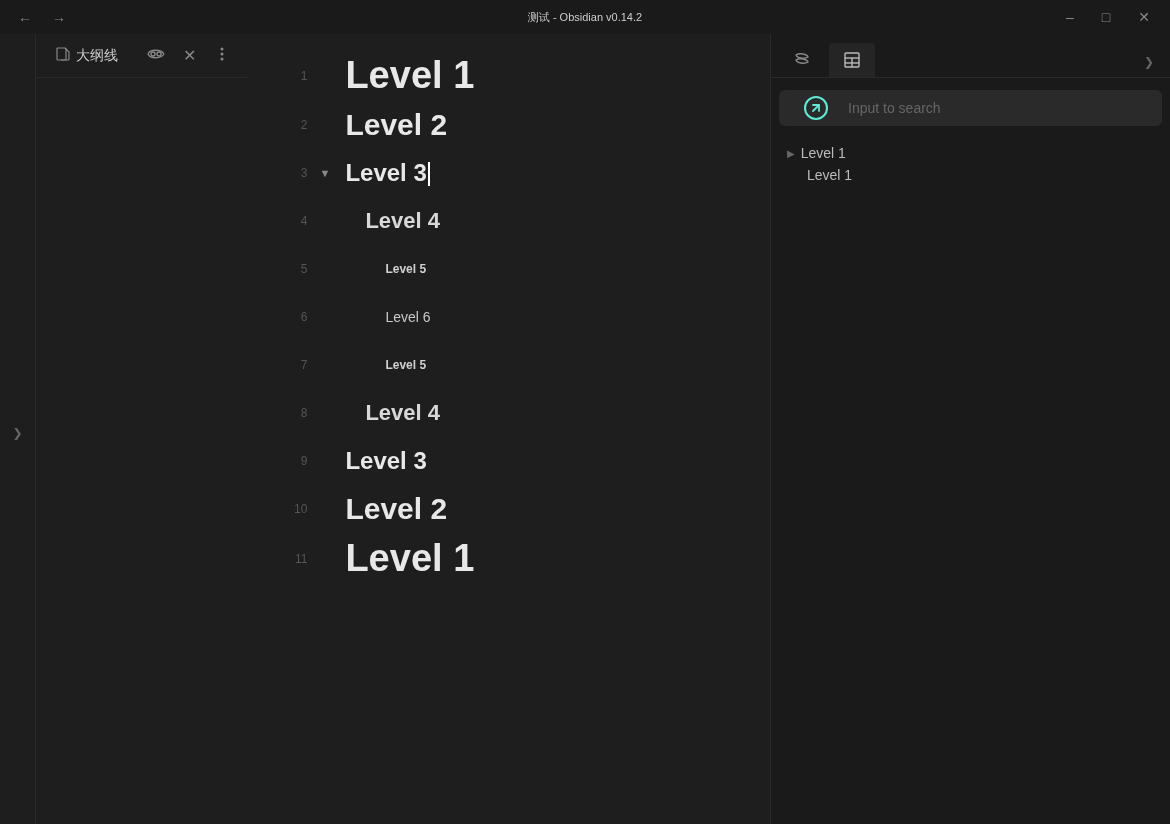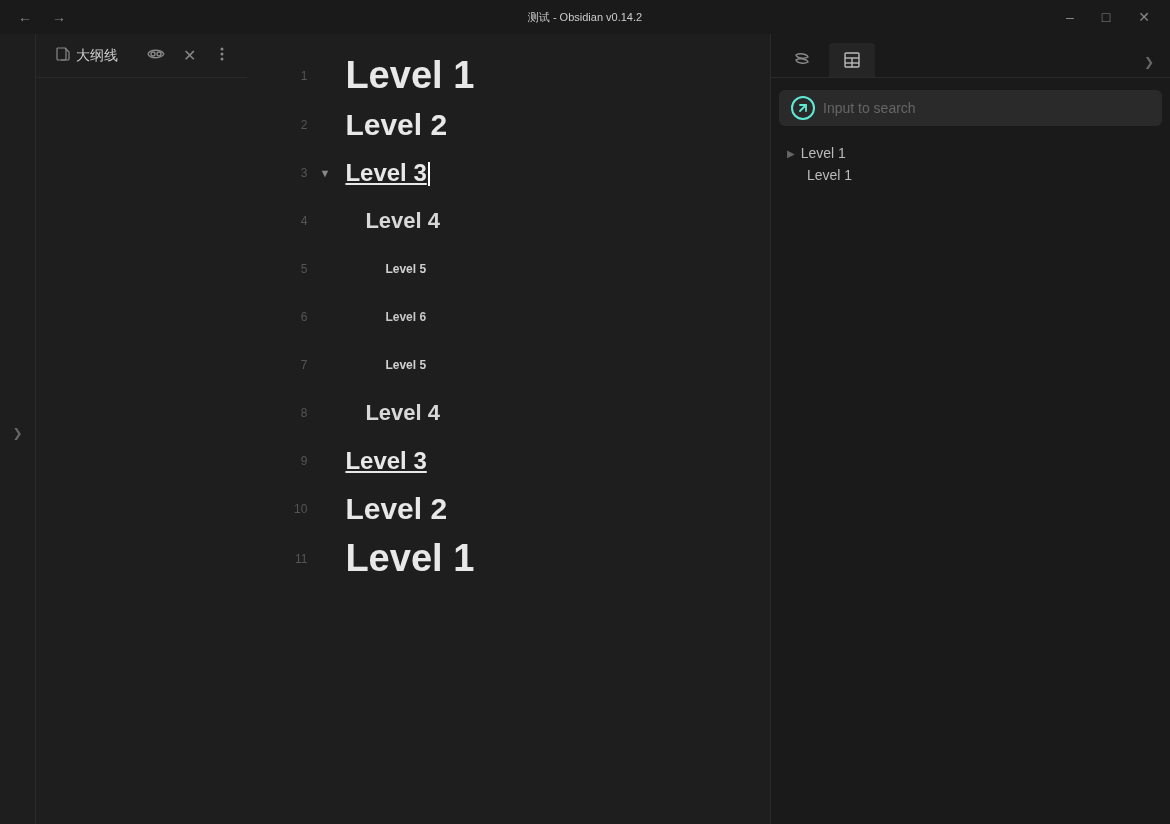--- a/index.html
+++ b/index.html
@@ -176,24 +176,24 @@
       width: 14px;
       flex-shrink: 0;
     }
     .heading-fold-placeholder {
       width: 14px;
       flex-shrink: 0;
     }
 
     .h1 { font-size: 38px; font-weight: 700; color: #e8e8e8; }
     .h2 { font-size: 30px; font-weight: 700; color: #e8e8e8; }
-    .h3 { font-size: 24px; font-weight: 700; color: #e8e8e8; padding-left: 0px; text-decoration: underline; }
+    .h3 { font-size: 24px; font-weight: 700; color: #e8e8e8; padding-left: 0px; }
     .h4 { font-size: 22px; font-weight: 700; color: #d8d8d8; padding-left: 20px; }
     .h5 { font-size: 12px; font-weight: 600; color: #d0d0d0; padding-left: 40px; }
-    .h6 { font-size: 12px; font-weight: 700; color: #c8c8c8; padding-left: 40px; }
+    .h6 { font-size: 14px; font-weight: 400; color: #c8c8c8; padding-left: 40px; }
 
     
     .right-panel {
       width: 400px;
       background: #1a1a1a;
       display: flex;
       flex-direction: column;
       border-left: 1px solid #2a2a2a;
       flex-shrink: 0;
     }
@@ -236,22 +236,22 @@
       overflow-y: auto;
       padding: 12px 8px;
     }
 
     
     .search-box {
       display: flex;
       align-items: center;
       background: #2a2a2a;
       border-radius: 6px;
-      padding: 6px 12px;
-      gap: 8px;
+      padding: 6px 25px;
+      gap: 20px;
       margin-bottom: 16px;
     }
     .search-icon-circle {
       width: 24px;
       height: 24px;
       border-radius: 50%;
       border: 2px solid #5eead4;
       display: flex;
       align-items: center;
       justify-content: center;

